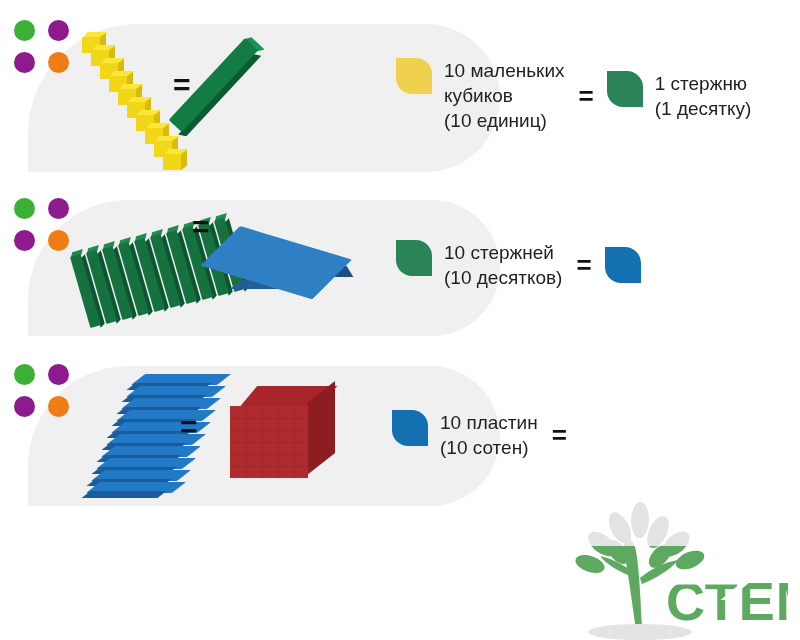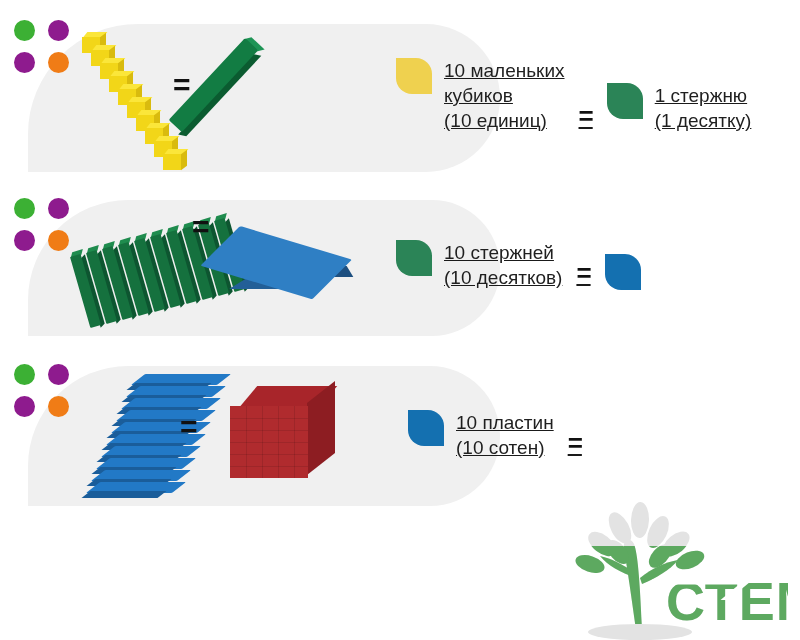--- a/index.html
+++ b/index.html
@@ -117,24 +117,24 @@
   .rcube { position:absolute; left:190px; top:34px; width:128px; height:104px; }
   .rcube .rtop   { position:absolute; left:18px; top:0; width:80px; height:22px;
                    background:#a8252a; transform:skewX(-40deg); }
   .rcube .rfront { position:absolute; left:0; top:20px; width:78px; height:72px;
                    background:#b02b2e; }
   .rcube .rside  { position:absolute; left:77px; top:6px; width:28px; height:72px;
                    background:#8d1d22; transform:skewY(-38deg); }
   .rline { position:absolute; background:rgba(0,0,0,.10); }
 
   
-  .legend { position:absolute; z-index:6; display:flex; align-items:flex-end;text-decoration:underline; }
+  .legend { position:absolute; z-index:6; display:flex; align-items:center; }
   #legend-1 { left:396px; top:58px; }
   #legend-2 { left:396px; top:240px; }
-  #legend-3 { left:408px; top:410px; }
+  #legend-3 { left:392px; top:410px; }
 
   .chip {
     width:36px; height:36px; flex:0 0 36px;
     border-radius:0 16px 0 16px;
   }
   .leg-text {
     font-size:19px; line-height:25px; color:#1f1f1f; white-space:pre-line;
     margin-left:12px;
   }
   .eq-legend {

